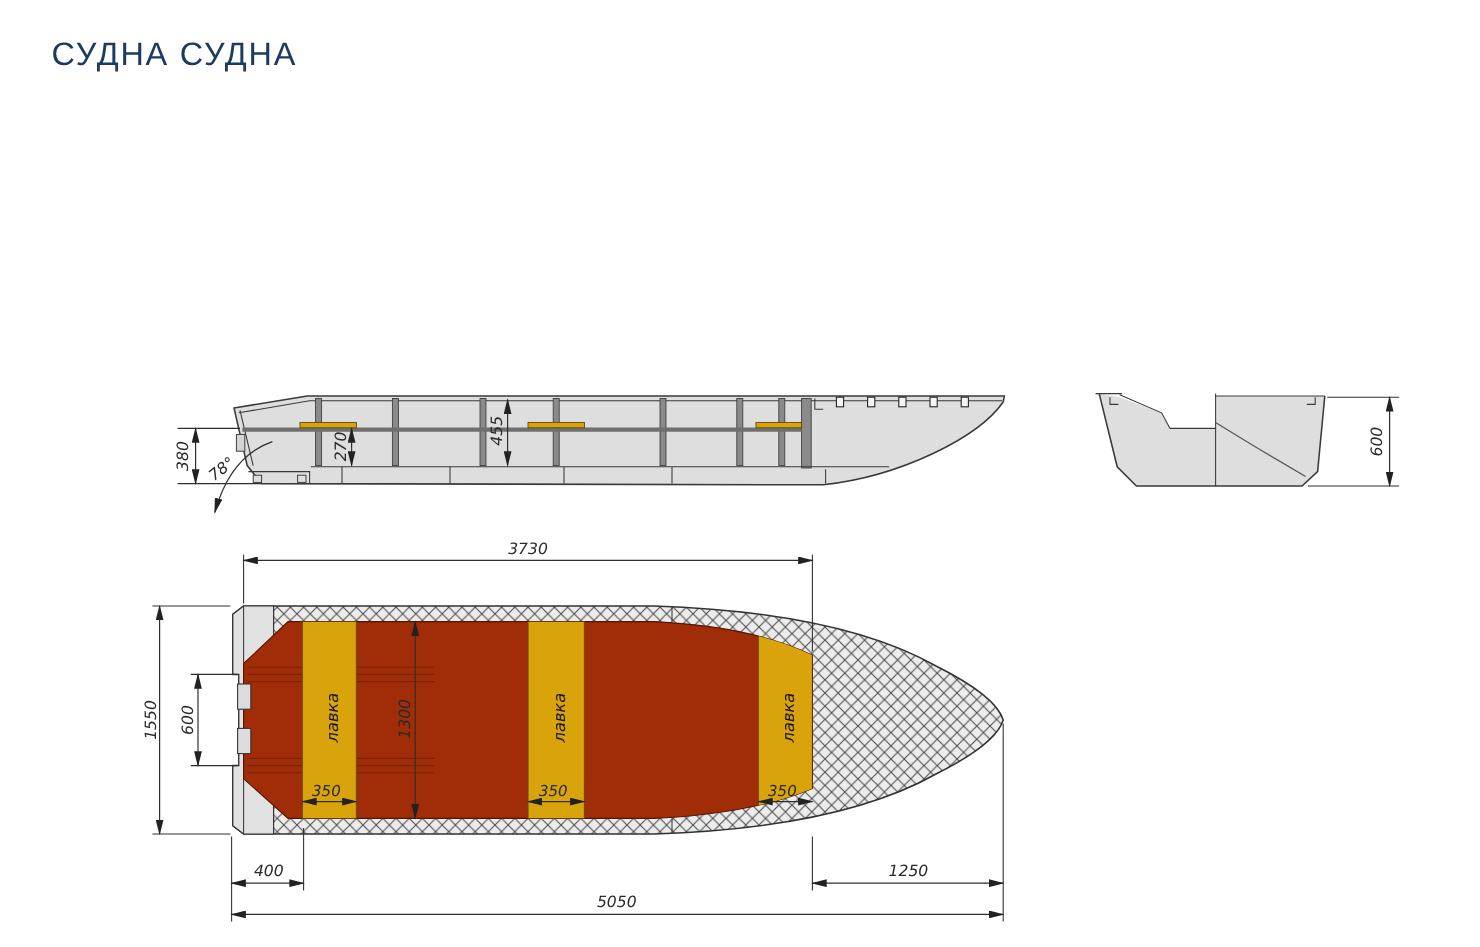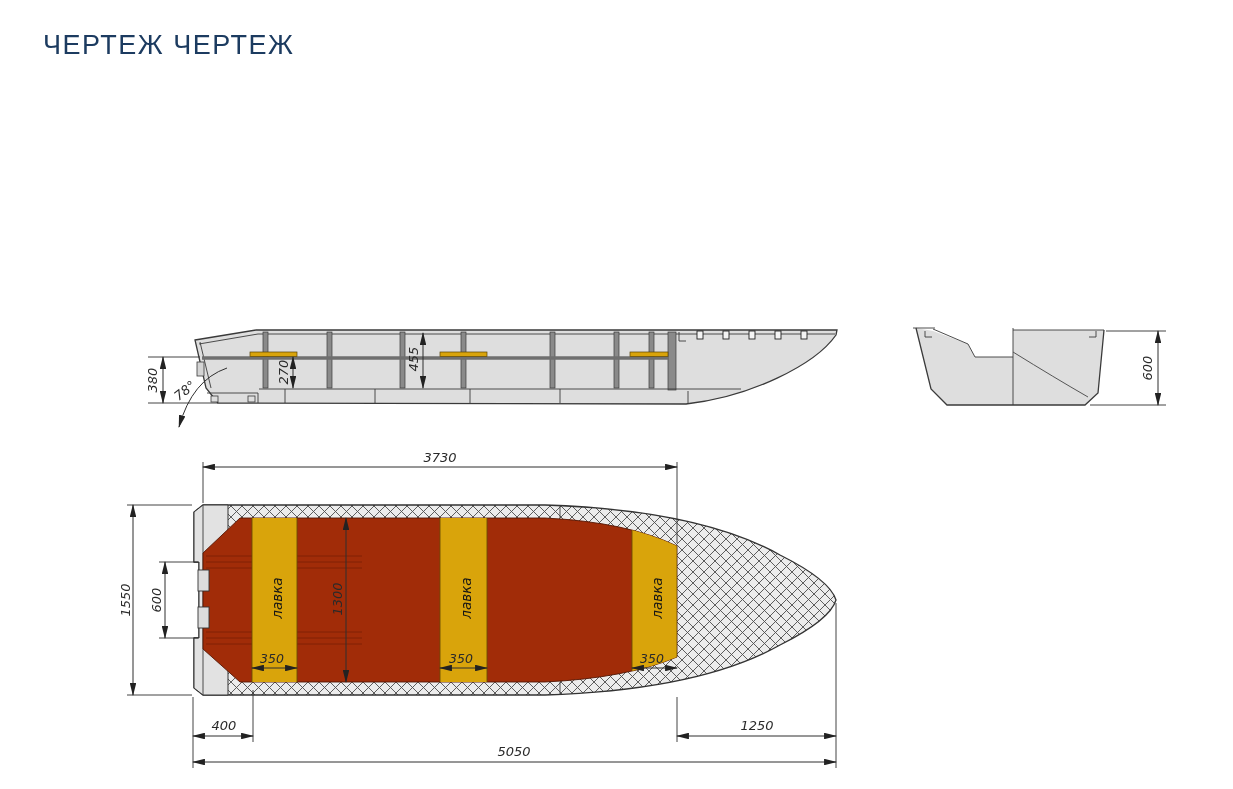--- a/index.html
+++ b/index.html
@@ -14,21 +14,21 @@
   .dimline,.extline{stroke:#2f2f2f;stroke-width:1;fill:none;}
   .extline{stroke-width:0.9;}
   .outline{stroke:#3a3a3a;stroke-width:1.3;fill:none;}
   .thin{stroke:#3a3a3a;stroke-width:0.9;fill:none;}
 </style>
 </head>
 <body>
 
 
 
-<h1 class="page-title">ЧЕРТЕЖ ЧЕРТЕЖ</h1>
+<h1 class="page-title">СУДНА СУДНА</h1>
 
 <svg width="1233" height="789" viewBox="0 0 1233 789" xmlns="http://www.w3.org/2000/svg">
   <defs>
     <marker id="mE" viewBox="0 0 12 6" markerWidth="13" markerHeight="6.5" refX="11" refY="3" orient="auto">
       <path d="M0,0 L12,3 L0,6 Z" fill="#222"></path>
     </marker>
     <marker id="mS" viewBox="0 0 12 6" markerWidth="13" markerHeight="6.5" refX="1" refY="3" orient="auto">
       <path d="M12,0 L0,3 L12,6 Z" fill="#222"></path>
     </marker>
     <pattern id="xh" width="11" height="11" patternUnits="userSpaceOnUse">

